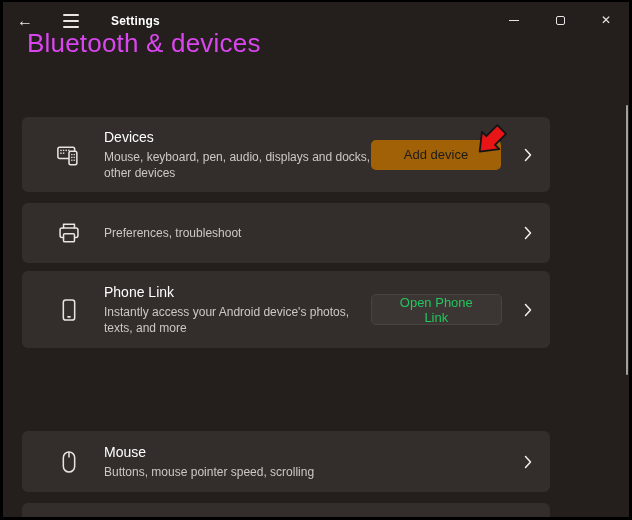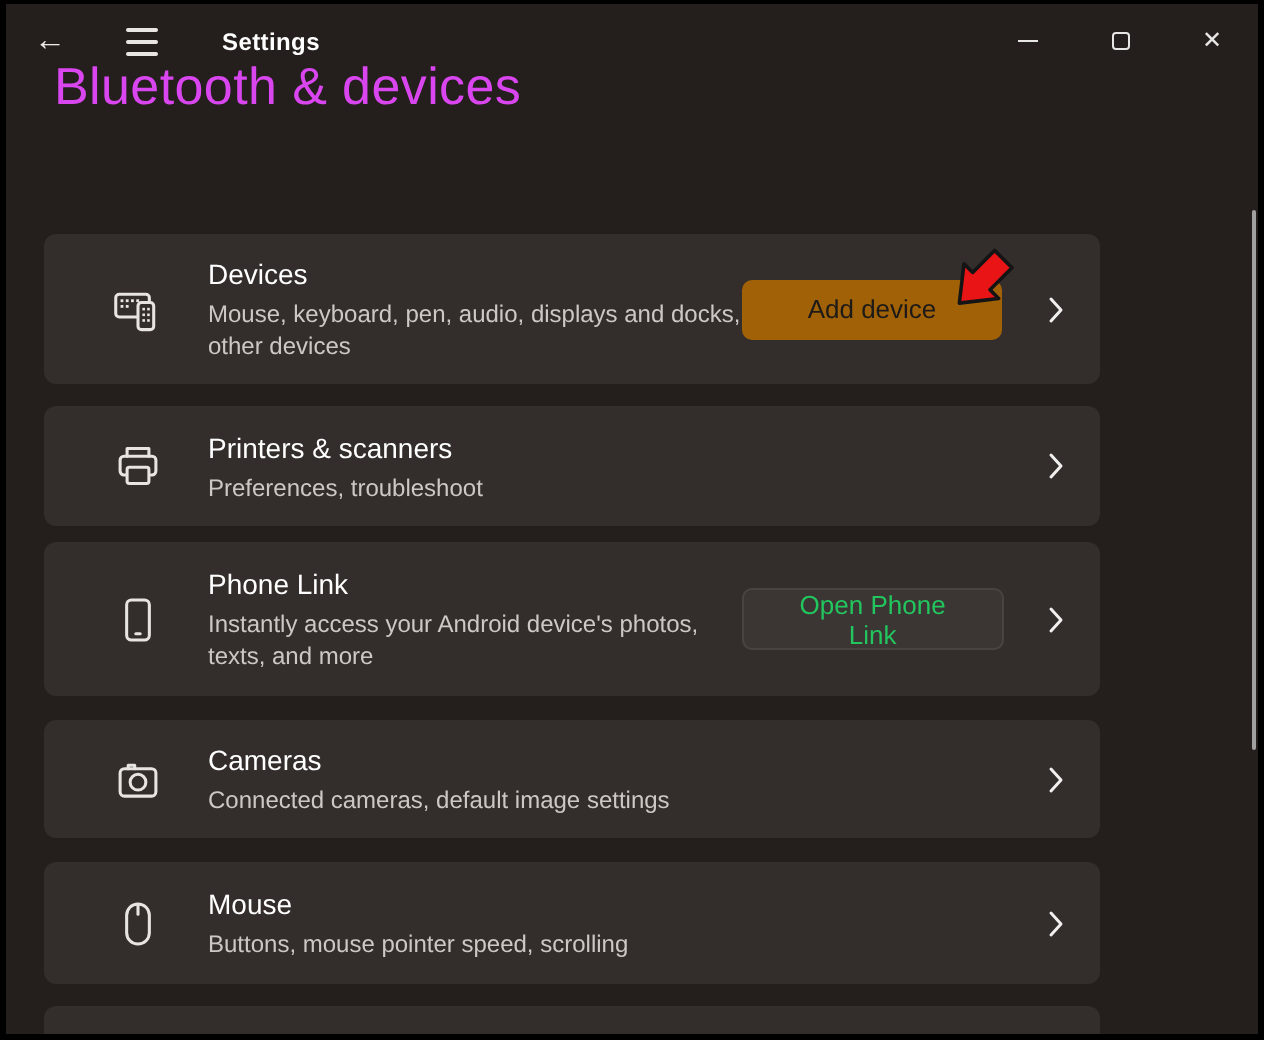--- a/index.html
+++ b/index.html
@@ -131,21 +131,20 @@
 
     <div class="card" id="card-printers">
       <span class="card-icon">
         <svg class="icon" width="24" height="24" viewBox="0 0 22 22">
           <path d="M6 6.5 V3 h10 v3.5"></path>
           <rect x="2.8" y="6.5" width="16.4" height="8.6" rx="1.8"></rect>
           <rect x="6" y="11.6" width="10" height="7.4" rx="1" fill="#332d2b"></rect>
         </svg>
       </span>
       <div class="card-text">
-        <span class="card-title">Printers &amp; scanners</span>
         <span class="card-sub">Preferences, troubleshoot</span>
       </div>
       <div class="card-right">
         <span class="chev">
           <svg width="8" height="14" viewBox="0 0 8 14">
               <polyline points="1.5,1.5 6.5,7 1.5,12.5" fill="none" stroke="#f2f0ee" stroke-width="1.5" stroke-linecap="round" stroke-linejoin="round"></polyline>
             </svg>
         </span>
       </div>
     </div>
@@ -164,40 +163,20 @@
       <div class="card-right">
         <button class="btn-dark">Open Phone Link</button>
         <span class="chev">
           <svg width="8" height="14" viewBox="0 0 8 14">
               <polyline points="1.5,1.5 6.5,7 1.5,12.5" fill="none" stroke="#f2f0ee" stroke-width="1.5" stroke-linecap="round" stroke-linejoin="round"></polyline>
             </svg>
         </span>
       </div>
     </div>
 
-    <div class="card" id="card-cameras">
-      <span class="card-icon">
-        <svg class="icon" width="24" height="24" viewBox="0 0 22 22">
-          <path d="M6.5 5.8 V4.2 h3 v1.6"></path>
-          <rect x="2.8" y="5.8" width="16.4" height="12.6" rx="2"></rect>
-          <circle cx="11" cy="12" r="3.6"></circle>
-        </svg>
-      </span>
-      <div class="card-text">
-        <span class="card-title">Cameras</span>
-        <span class="card-sub">Connected cameras, default image settings</span>
-      </div>
-      <div class="card-right">
-        <span class="chev">
-          <svg width="8" height="14" viewBox="0 0 8 14">
-              <polyline points="1.5,1.5 6.5,7 1.5,12.5" fill="none" stroke="#f2f0ee" stroke-width="1.5" stroke-linecap="round" stroke-linejoin="round"></polyline>
-            </svg>
-        </span>
-      </div>
-    </div>
 
     <div class="card" id="card-mouse">
       <span class="card-icon">
         <svg class="icon" width="24" height="24" viewBox="0 0 22 22">
           <rect x="5.8" y="1.8" width="10.4" height="18.4" rx="5.2"></rect>
           <path d="M11 2.2 v4.3"></path>
         </svg>
       </span>
       <div class="card-text">
         <span class="card-title">Mouse</span>

